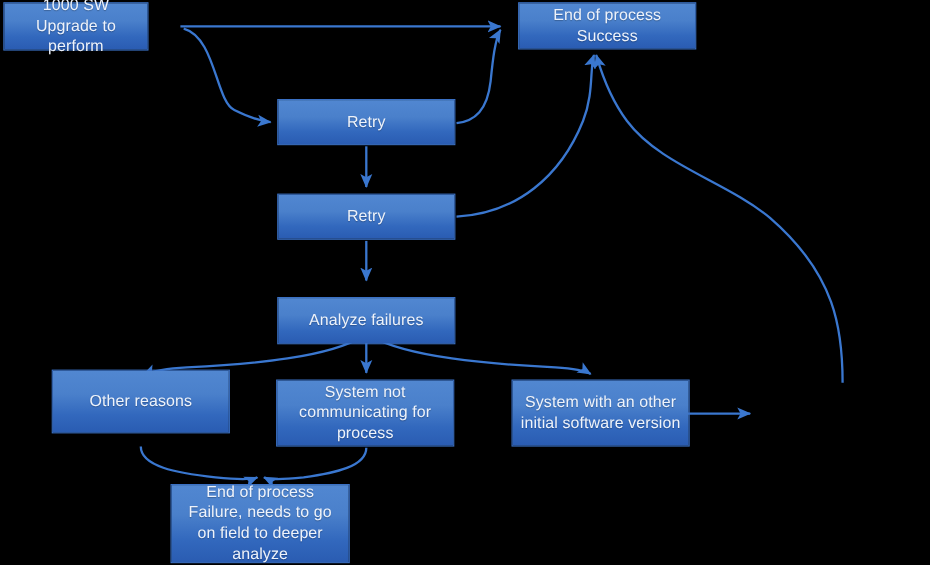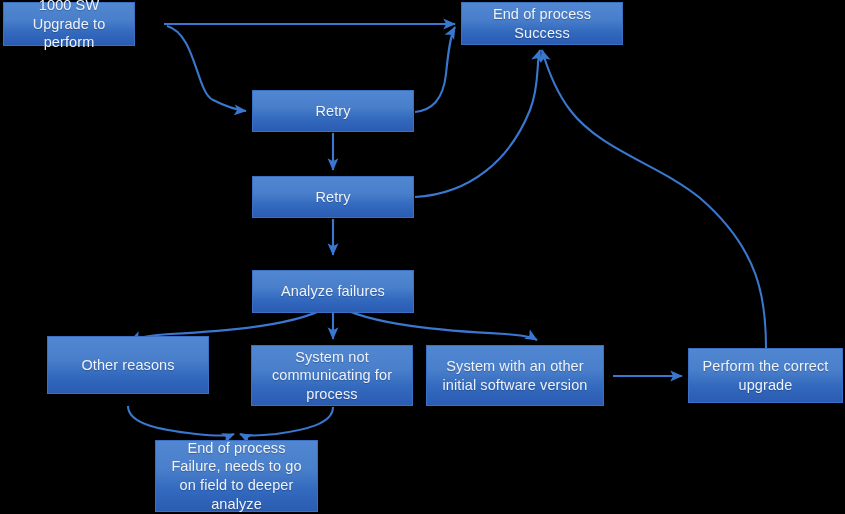--- a/index.html
+++ b/index.html
@@ -79,21 +79,21 @@
       <path d="M613,376 L682,376"></path>
 
       <path d="M766,348 C766,300 760,250 700,198 C660,165 600,150 570,110 C552,86 545,60 542,50"></path>
     </g>
   </svg>
 
   <div class="node" style="left:3px; top:2px; width:132px; height:44px;">
     <span>1000 SW Upgrade to perform</span>
   </div>
 
-  <div class="node" style="left:461px; top:2px; width:162px; height:43px;">
+  <div class="node" style="left:471px; top:2px; width:162px; height:43px;">
     <span>End of process Success</span>
   </div>
 
   <div class="node" style="left:252px; top:90px; width:162px; height:42px;">
     <span>Retry</span>
   </div>
 
   <div class="node" style="left:252px; top:176px; width:162px; height:42px;">
     <span>Retry</span>
   </div>
@@ -103,25 +103,22 @@
   </div>
 
   <div class="node" style="left:47px; top:336px; width:162px; height:58px;align-items:center;">
     <span>Other reasons</span>
   </div>
 
   <div class="node" style="left:251px; top:345px; width:162px; height:61px;">
     <span>System not communicating for process</span>
   </div>
 
-  <div class="node" style="left:426px; top:345px; width:178px; height:61px;">
+  <div class="node" style="left:465px; top:345px; width:162px; height:61px;">
     <span>System with an other initial software version</span>
   </div>
 
-  <div class="node" style="left:688px; top:348px; width:155px; height:55px;">
-    <span>Perform the correct upgrade</span>
-  </div>
 
   <div class="node" style="left:155px; top:440px; width:163px; height:72px;">
     <span>End of process Failure, needs to go on field to deeper analyze</span>
   </div>
 
 </div>
 
 </body></html>

